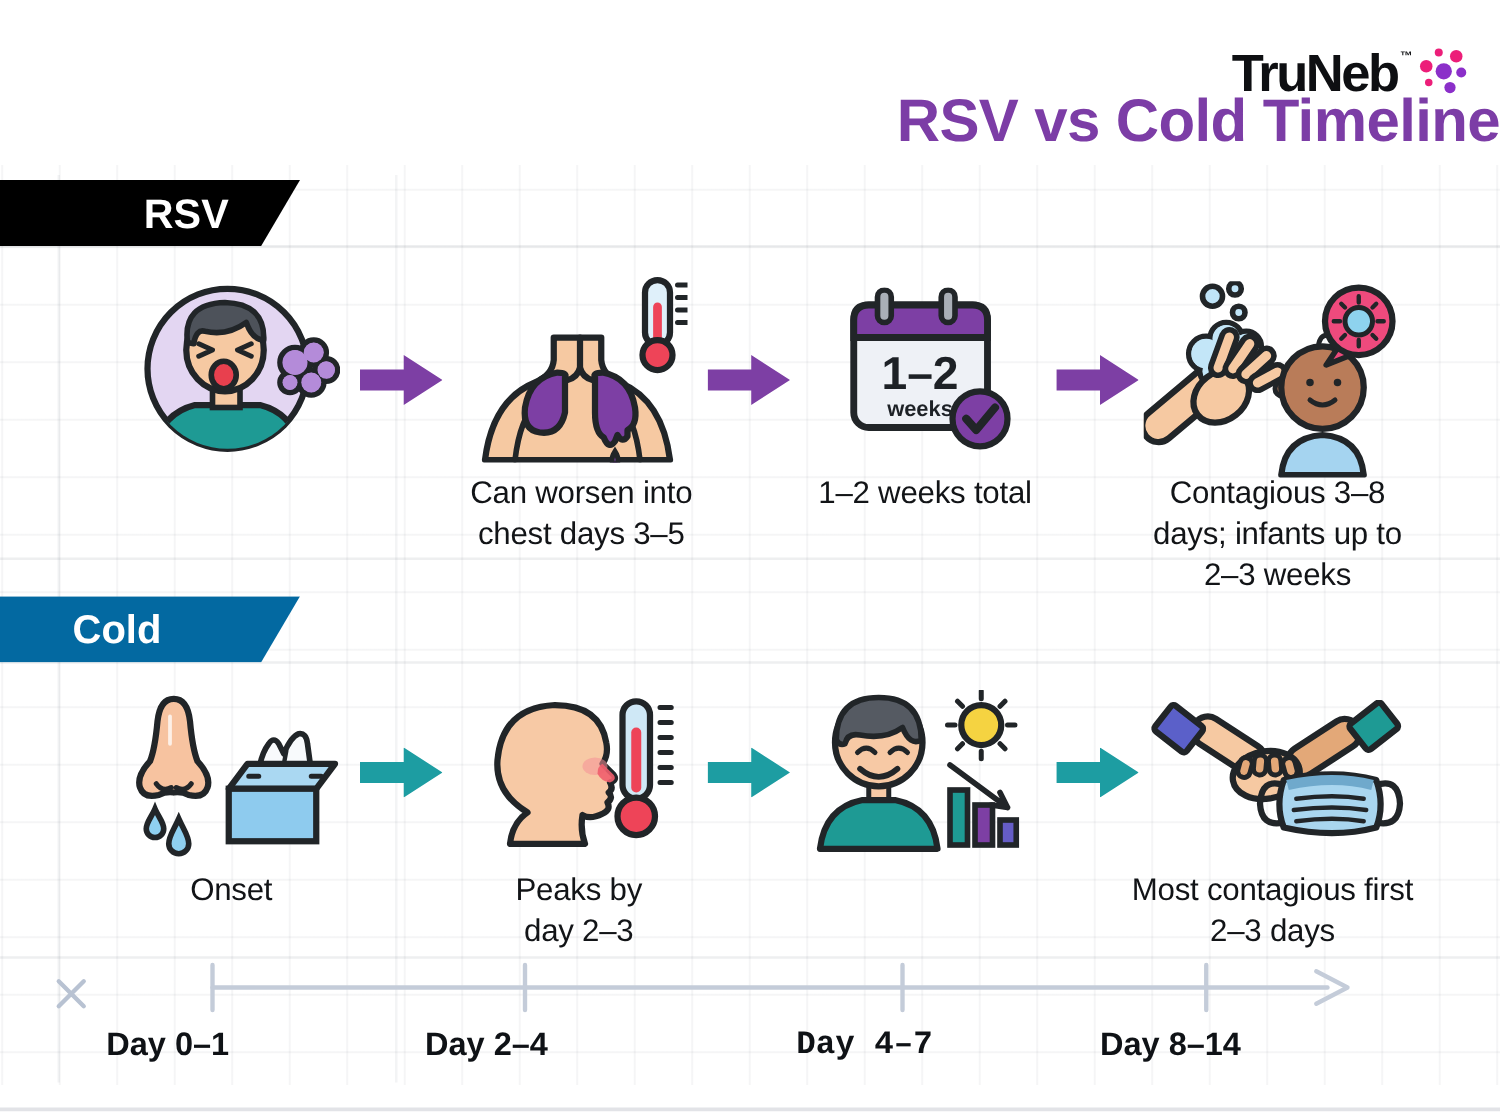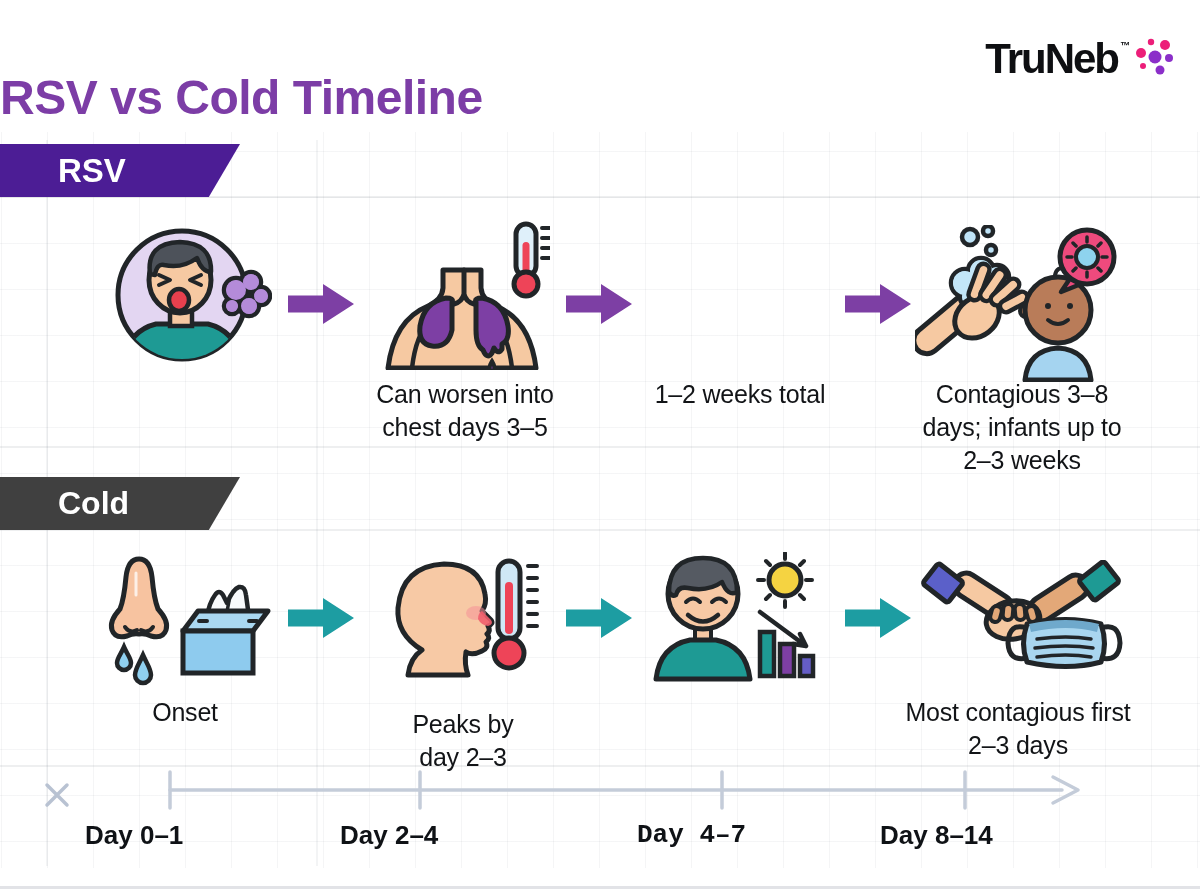--- a/index.html
+++ b/index.html
@@ -8,33 +8,33 @@
 
   .grid-bg { position:absolute; left:0; top:132px; width:1200px; height:736px;
     background-image:
       linear-gradient(to right, rgba(70,76,95,0.055) 1.5px, transparent 1.5px),
       linear-gradient(to bottom, rgba(70,76,95,0.055) 1.5px, transparent 1.5px);
     background-size:46px 46px; background-position:1px 19px; }
   .rule-h { position:absolute; left:0; width:1200px; height:2px; background:rgba(90,95,110,0.10); }
   .rule-v { position:absolute; top:140px; height:726px; width:2px; background:rgba(90,95,110,0.07); }
   .bottom-strip { position:absolute; left:0; top:886px; width:1200px; height:3px; background:#e2e3e7; }
 
-  .title { position:absolute; left:0; top:44px; width:1200px; text-align:left;
+  .title { position:absolute; left:0; top:44px; width:1200px; text-align:right;
     font-size:48px; font-weight:800; letter-spacing:-0.5px; color:#7c3da6;margin-top:26px; }
 
   .logo { position:absolute; right:22px; top:38px; display:flex; align-items:flex-start; }
   .logo-text { font-size:42px; font-weight:800; letter-spacing:-2px; color:#0e0f12; line-height:1; }
   .logo-tm { font-size:10px; font-weight:700; color:#0e0f12; margin:2px 2px 0 2px; }
   .logo-dots { margin-top:-2px; }
 
   .banner { position:absolute; left:0; width:240px; height:53px;
     clip-path:polygon(0 0,100% 0,87% 100%,0 100%);
     color:#ffffff; font-weight:700; display:flex; align-items:center; }
-  .banner-rsv { top:144px; background:#4c1d95; font-size:33px; padding-left:58px; }
-  .banner-cold { top:477px; background:#404040; font-size:32px; padding-left:58px; }
+  .banner-rsv { top:144px; background:#000000; font-size:33px; padding-left:58px;justify-content:center; }
+  .banner-cold { top:477px; background:#0369a1; font-size:32px; padding-left:58px; }
 
   .icon-box { position:absolute; }
   .stage-label { position:absolute; text-align:center; font-size:25px; font-weight:500;
     line-height:33px; letter-spacing:-0.2px; color:#121417; }
   .day-label { position:absolute; width:170px; text-align:left; font-size:26px; font-weight:700; color:#0f1216; }
 
   .block-arrow { position:absolute; width:66px; height:40px;
     clip-path:polygon(0% 29%,53% 29%,53% 0%,100% 50%,53% 100%,53% 71%,0% 71%); }
   .arrow-purple { background:#7d3fa4; }
   .arrow-teal { background:#1d9da2; }
@@ -118,20 +118,32 @@
       <path d="M72 84 Q74 80 66 80 Q44 84 40 108 Q38 126 52 128 Q68 130 72 112 Z" fill="#7d3fa4" stroke="#212528" stroke-width="5" stroke-linejoin="round"></path>
       <path d="M96 84 Q94 80 102 80 Q124 84 128 108 Q130 122 122 126 L122 131 Q118 137 114 130 L112 135 Q107 142 103 132 Q96 128 96 112 Z" fill="#7d3fa4" stroke="#212528" stroke-width="5" stroke-linejoin="round"></path>
       <path d="M112 143 Q107 151 112 154 Q117 151 112 143 Z" fill="#7d3fa4" stroke="#212528" stroke-width="4"></path>
       <rect x="136" y="6" width="20" height="52" rx="10" fill="#dff0fa" stroke="#212528" stroke-width="5"></rect>
       <rect x="142.5" y="24" width="7" height="34" rx="3.5" fill="#ee4458"></rect>
       <circle cx="146" cy="66" r="12" fill="#ee4458" stroke="#212528" stroke-width="5"></circle>
       <path d="M162 10 h8 M162 20 h8 M162 30 h8 M162 40 h8" stroke="#212528" stroke-width="4" stroke-linecap="round"></path>
     </svg>
   </div>
 
+  <div class="icon-box" style="left:660px; top:230px;">
+    <svg width="150" height="140" viewBox="0 0 150 140">
+      <rect x="23" y="14" width="107" height="98" rx="12" fill="#eef1f6" stroke="#212528" stroke-width="5.5"></rect>
+      <path d="M23 40 L23 26 Q23 14 35 14 L118 14 Q130 14 130 26 L130 40 Z" fill="#7d3fa4" stroke="#212528" stroke-width="5.5"></path>
+      <rect x="42" y="2" width="11" height="26" rx="5.5" fill="#a9afb7" stroke="#212528" stroke-width="4.5"></rect>
+      <rect x="93" y="2" width="11" height="26" rx="5.5" fill="#a9afb7" stroke="#212528" stroke-width="4.5"></rect>
+      <text x="76" y="81" text-anchor="middle" font-size="37" font-weight="700" fill="#1d2126">1–2</text>
+      <text x="76" y="103" text-anchor="middle" font-size="17.5" font-weight="600" fill="#1d2126">weeks</text>
+      <circle cx="124" cy="105" r="22" fill="#7d3fa4" stroke="#212528" stroke-width="5"></circle>
+      <path d="M113 105 L121 114 L136 96" fill="none" stroke="#212528" stroke-width="6.5" stroke-linecap="round" stroke-linejoin="round"></path>
+    </svg>
+  </div>
 
   <div class="icon-box" style="left:915px; top:225px;">
     <svg width="215" height="157" viewBox="0 0 215 157">
       <g stroke="#212528" stroke-width="4.5" fill="#bfe4f8">
         <circle cx="55" cy="12" r="8"></circle>
           <circle cx="73" cy="6" r="5"></circle>
           <circle cx="76" cy="25" r="5"></circle>
       </g>
       <rect x="-8" y="84" width="84" height="26" rx="13" transform="rotate(-40 34 97)" fill="#f6c9a2" stroke="#212528" stroke-width="5"></rect>
       <g stroke="#212528" stroke-width="4.5" fill="#c3e6f8">
@@ -250,21 +262,21 @@
       <path d="M114 64 Q152 56 184 64 L182 72 Q152 64 116 72 Z" fill="#6fa9cc"></path>
       <path d="M122 79 Q152 75 176 79 M120 88 Q152 84 178 88 M122 97 Q152 93 176 97" fill="none" stroke="#212528" stroke-width="3.5" stroke-linecap="round"></path>
     </svg>
   </div>
 
   <div class="block-arrow arrow-teal" style="left:288px; top:598px;"></div>
   <div class="block-arrow arrow-teal" style="left:566px; top:598px;"></div>
   <div class="block-arrow arrow-teal" style="left:845px; top:598px;"></div>
 
   <div class="stage-label" style="left:85px; top:696px; width:200px;">Onset</div>
-  <div class="stage-label" style="left:393px; top:696px; width:140px;margin-top:12px;">Peaks by day 2–3</div>
+  <div class="stage-label" style="left:393px; top:696px; width:140px;">Peaks by day 2–3</div>
   <div class="stage-label" style="left:898px; top:696px; width:240px;">Most contagious first 2–3 days</div>
 
   <svg style="position:absolute; left:150px; top:768px;" width="960" height="46" viewBox="0 0 960 46">
     <path d="M20 22 H912" stroke="#c4ccd9" stroke-width="3.5" stroke-linecap="round"></path>
     <path d="M20 4 V40 M270 4 V40 M572 4 V40 M815 4 V40" stroke="#c4ccd9" stroke-width="3.5" stroke-linecap="round"></path>
     <path d="M903 9 L928 22 L903 35" fill="none" stroke="#c4ccd9" stroke-width="3.5" stroke-linecap="round" stroke-linejoin="round"></path>
   </svg>
 
   <svg style="position:absolute; left:43px; top:781px;" width="28" height="28" viewBox="0 0 28 28">
     <path d="M4 4 L24 24 M24 4 L4 24" stroke="#b8c2d2" stroke-width="3.5" stroke-linecap="round"></path>

